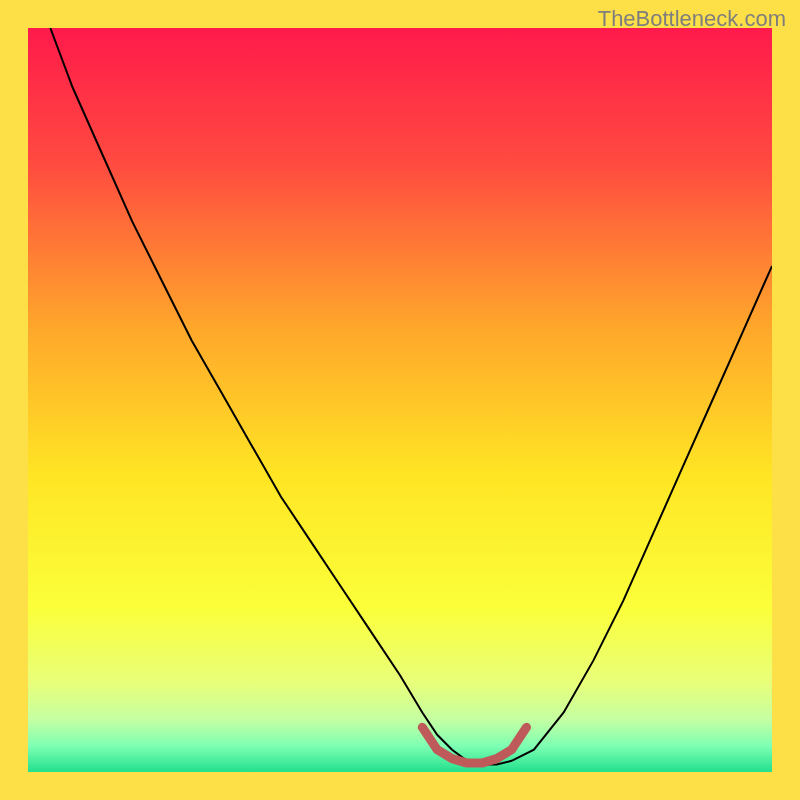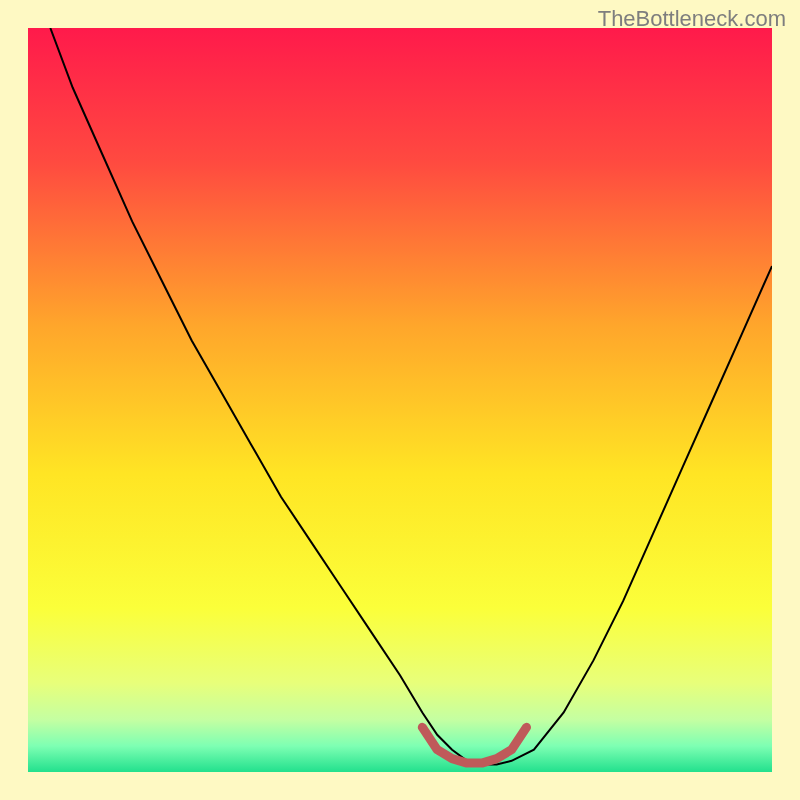--- a/index.html
+++ b/index.html
@@ -1,17 +1,17 @@
 <!DOCTYPE html>
 <html><head>
 <meta charset="utf-8">
 <style>
   * { margin: 0; padding: 0; box-sizing: border-box; }
   body { width: 800px; height: 800px; background: #000; position: relative; font-family: Arial, sans-serif; }
-  .container { width: 800px; height: 800px; position: relative; background: #fef9c3; }
+  .container { width: 800px; height: 800px; position: relative; background: #fde047; }
   .watermark { position: absolute; top: 6px; right: 14px; color: #7e7e7e; font-size: 22px; font-weight: 500; z-index: 10; }
   .plot-area { position: absolute; left: 28px; top: 28px; width: 744px; height: 744px; }
   svg { display: block; }
 </style>
 </head>
 <body>
 <div class="container">
   <div class="watermark">TheBottleneck.com</div>
   <div class="plot-area">
     <svg id="chart-svg" width="744" height="744" viewBox="0 0 744 744" preserveAspectRatio="none">

